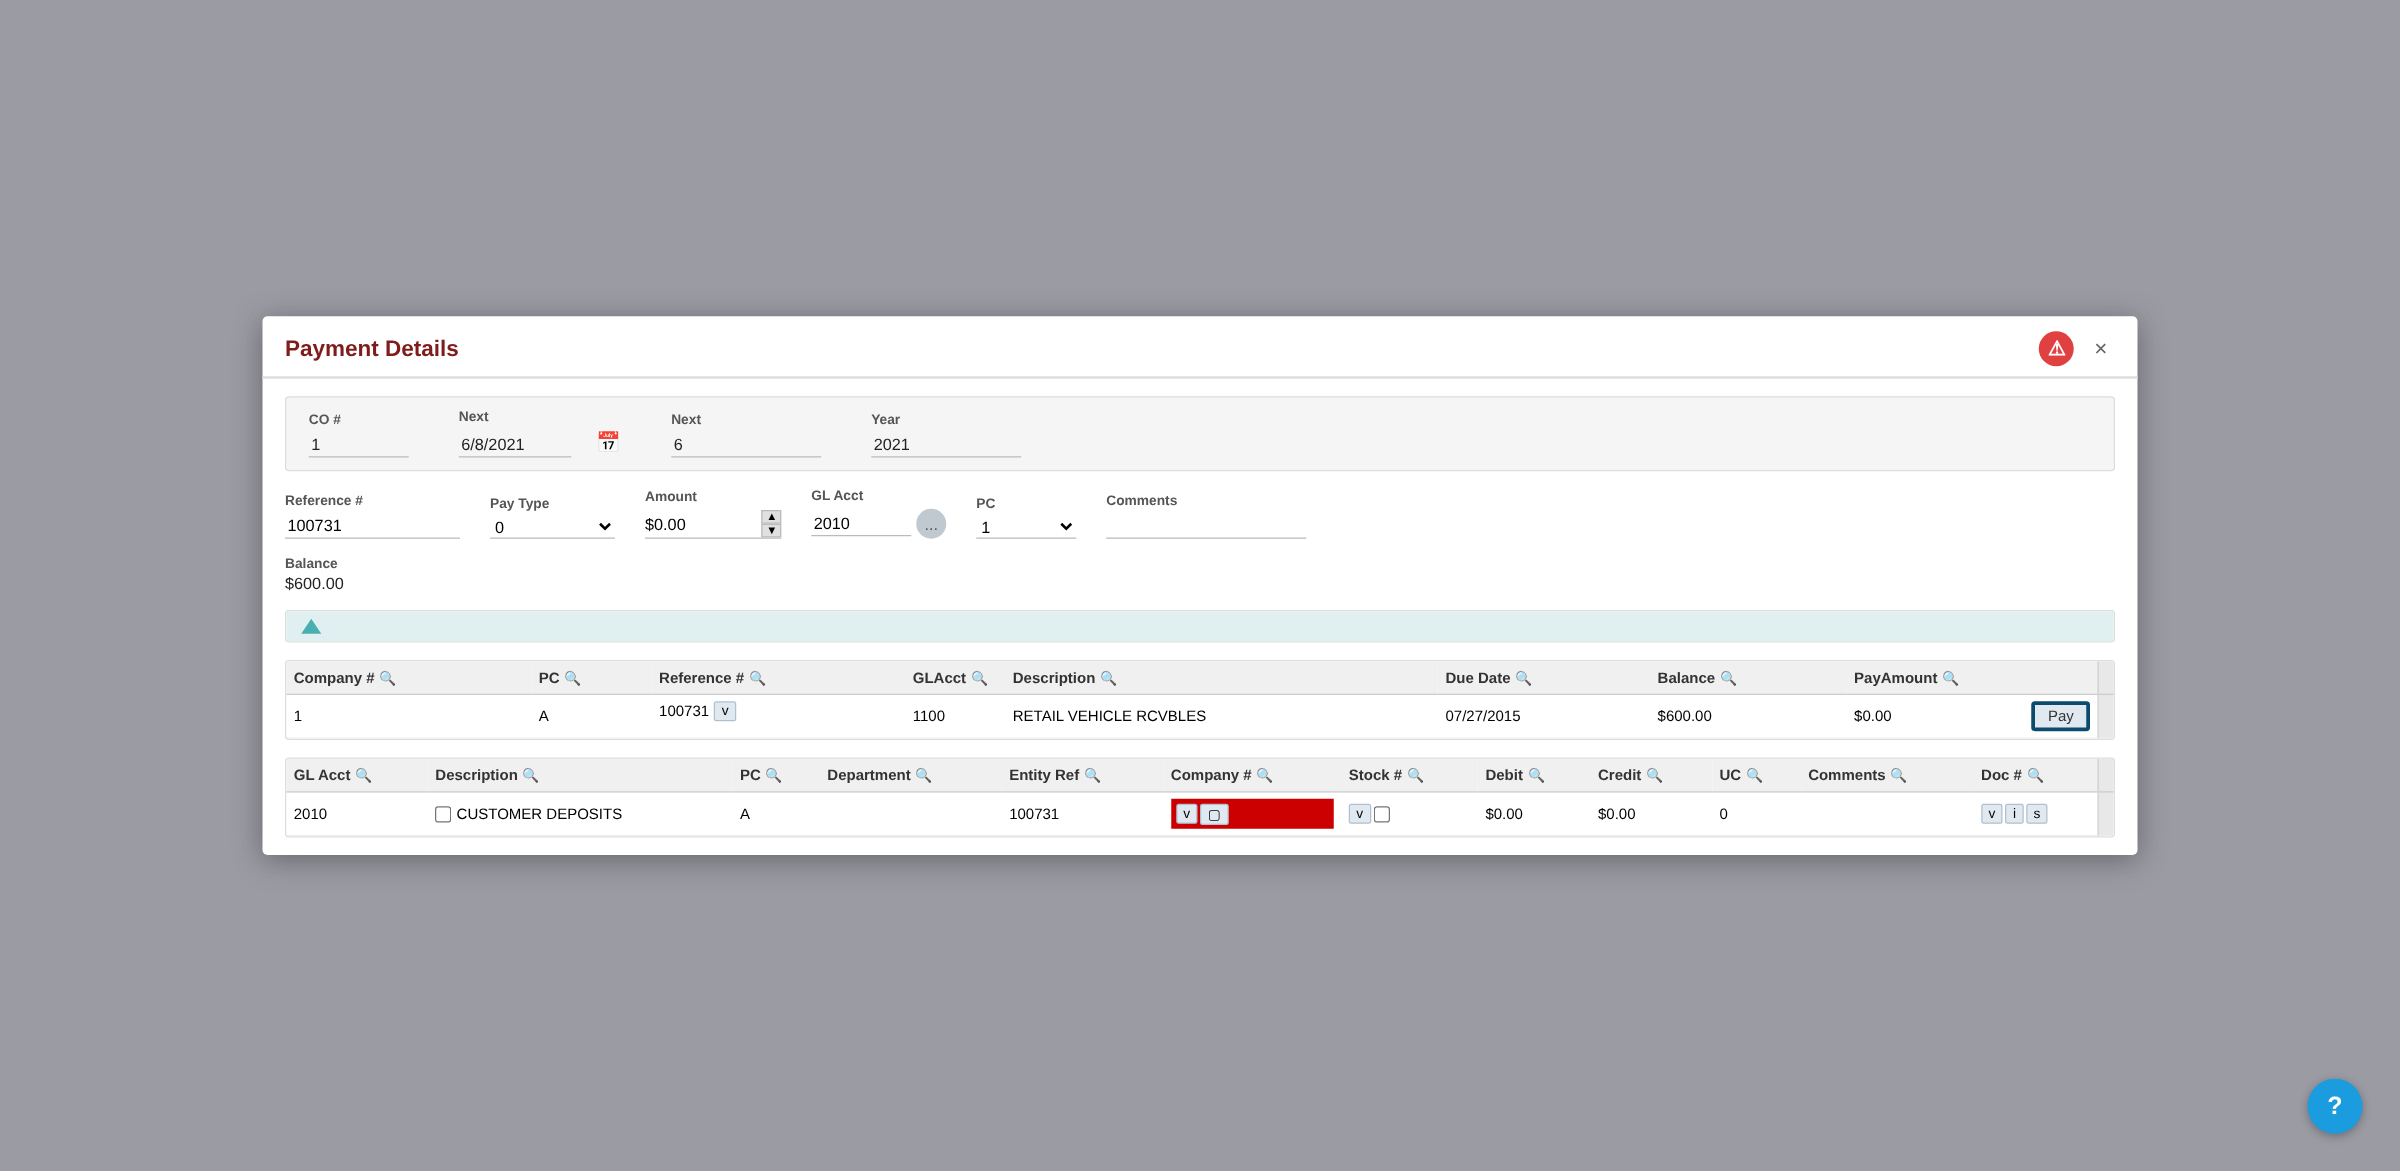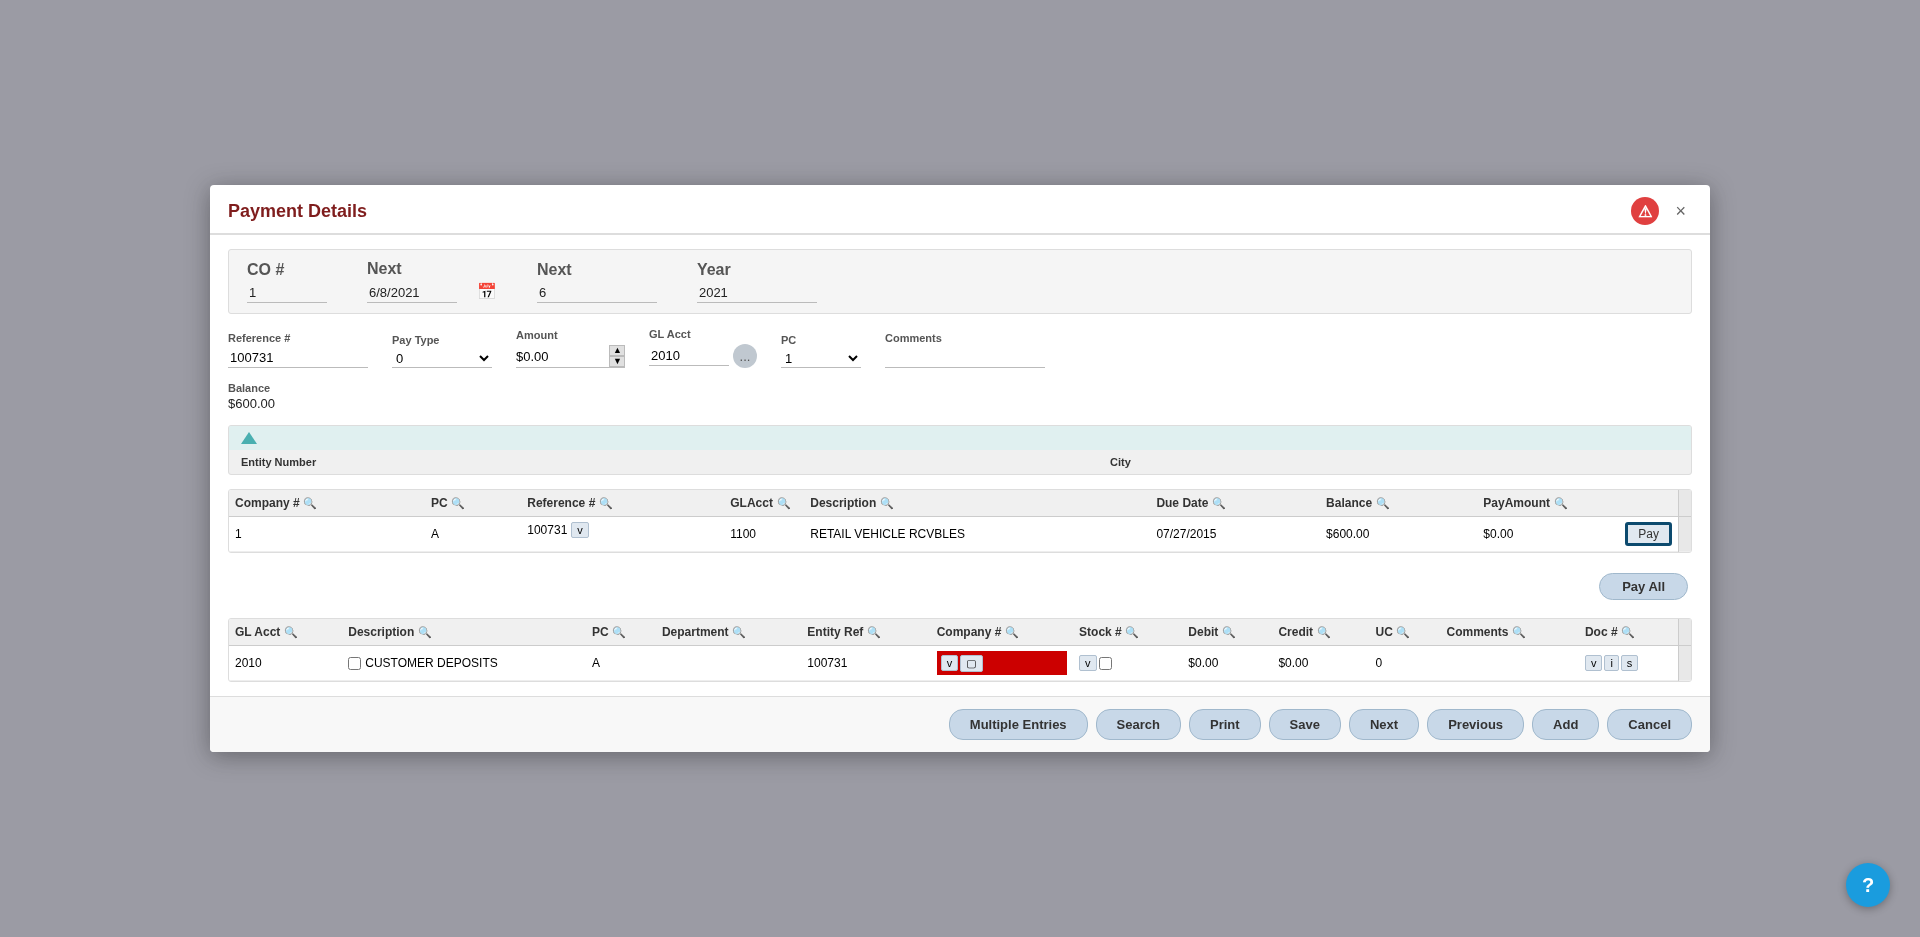--- a/index.html
+++ b/index.html
@@ -82,21 +82,21 @@
       display: flex;
       gap: 40px;
       align-items: flex-end;
     }
     .info-field {
       display: flex;
       flex-direction: column;
       gap: 4px;
     }
     .info-label {
-      font-size: 16px;
+      font-size: 11px;
       color: #555;
       font-weight: bold;
     }
     .info-value {
       font-size: 13px;
       color: #222;
       border-bottom: 1px solid #aaa;
       min-width: 80px;
       padding-bottom: 2px;
     }
@@ -455,24 +455,20 @@
       </div>
 
       <div class="balance-row">
         <span class="form-label">Balance</span>
         <span style="font-size:13px; color:#222;">$600.00</span>
       </div>
 
       <div class="entity-panel">
         <div class="entity-panel-header">
           <div class="teal-triangle"></div>
-        </div>
-        <div class="entity-columns">
-          <span class="entity-col-header">Entity Number</span>
-          <span class="entity-col-header" style="margin-left:300px;">City</span>
         </div>
       </div>
 
       <div class="table-container">
         <table>
           <thead>
             <tr>
               <th>
                 <div class="th-inner">
                   <span>Company #</span>
@@ -541,23 +537,20 @@
                   <span>$0.00</span>
                   <button class="pay-btn">Pay</button>
                 </div>
               </td>
               <td class="scrollbar-col"></td>
             </tr>
           </tbody>
         </table>
       </div>
 
-      <div class="pay-all-row">
-        <button class="pay-all-btn">Pay All</button>
-      </div>
 
       <div class="bottom-table-container">
         <table>
           <thead>
             <tr>
               <th>
                 <div class="th-inner">
                     <span>GL Acct</span>
                     <span class="search-icon-small">🔍</span>
                   </div>
@@ -667,27 +660,17 @@
                 </div>
               </td>
               <td class="scrollbar-col"></td>
             </tr>
           </tbody>
         </table>
       </div>
 
     </div>
 
-    <div class="footer">
-      <button class="footer-btn">Multiple Entries</button>
-      <button class="footer-btn">Search</button>
-      <button class="footer-btn">Print</button>
-      <button class="footer-btn">Save</button>
-      <button class="footer-btn">Next</button>
-      <button class="footer-btn">Previous</button>
-      <button class="footer-btn">Add</button>
-      <button class="footer-btn">Cancel</button>
-    </div>
 
   </div>
 </div>
 
 <div class="help-fab">?</div>
 
 </body></html>

